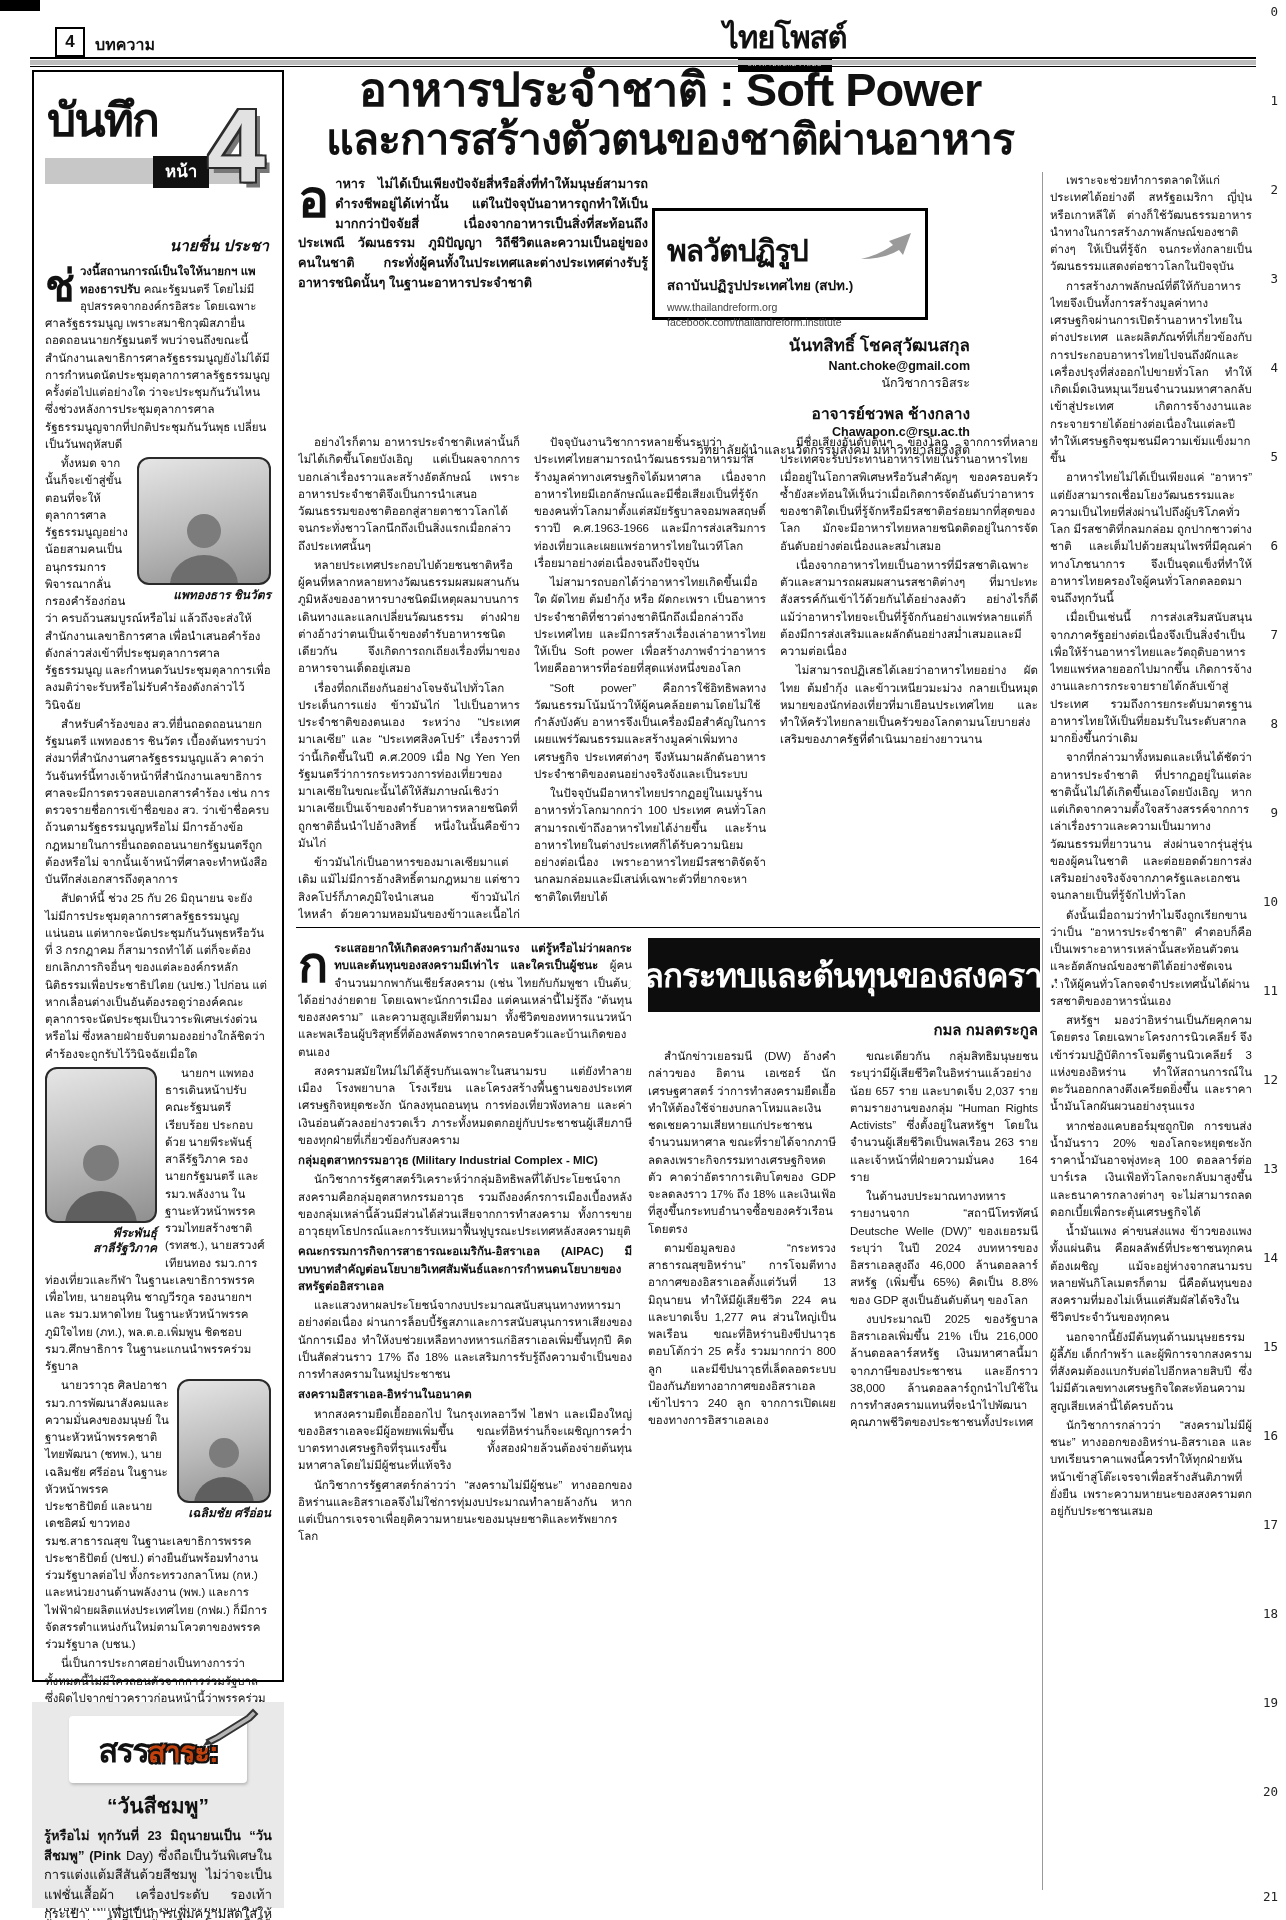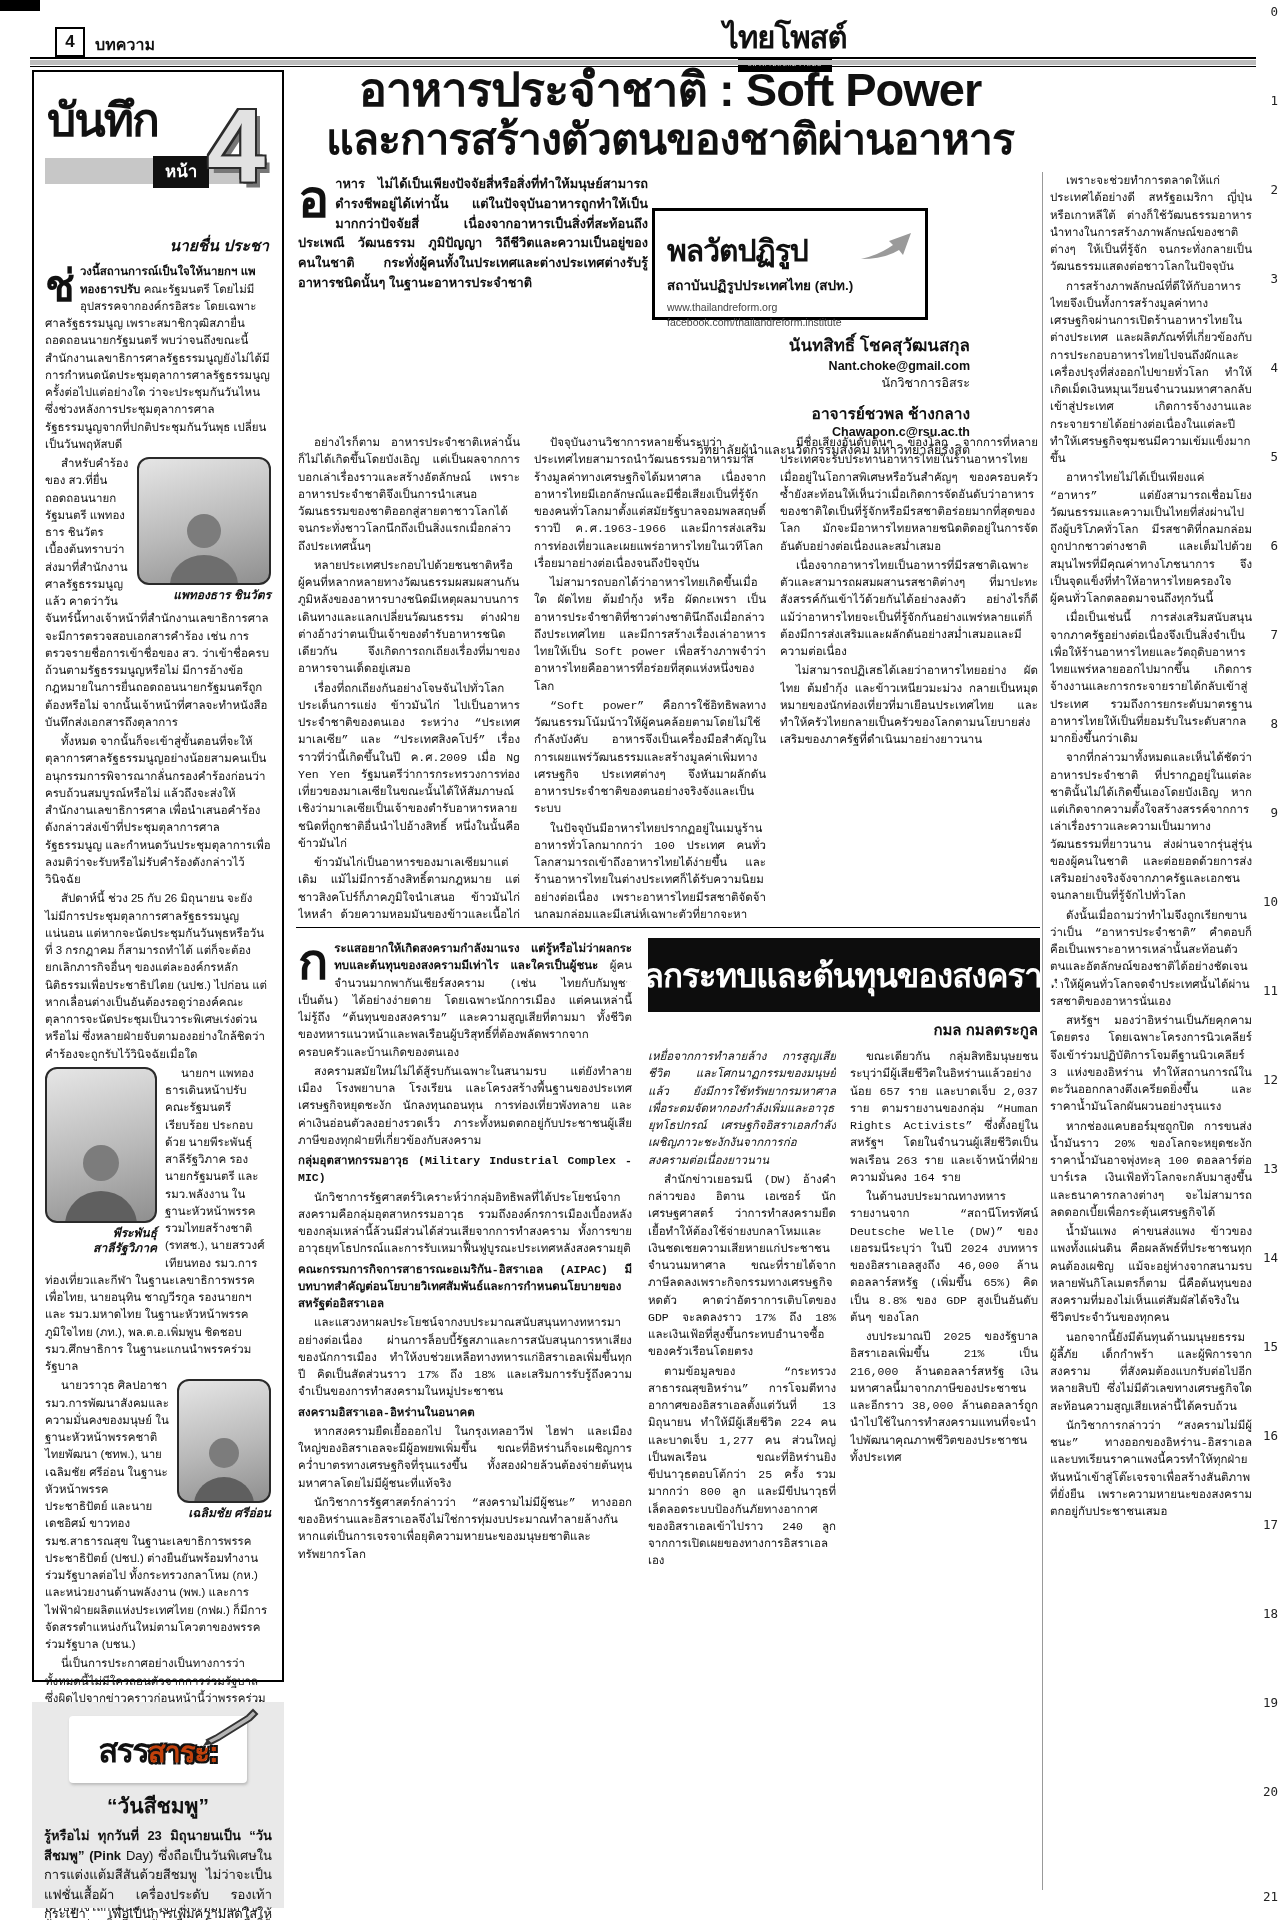--- a/index.html
+++ b/index.html
@@ -56,21 +56,21 @@
   .logobox-title{font-size:30px;font-weight:900;letter-spacing:-1px;display:inline-block;}
   .logobox-arrow{float:right;margin-top:2px;}
   .logobox-sub{font-size:13.5px;font-weight:bold;margin-top:0px;}
   .logobox-url{font-size:10.5px;color:#444;line-height:1.45;margin-top:4px;}
   .authors{left:640px;top:334px;width:330px;text-align:right;line-height:1.4;}
   .au-name1{font-size:17px;font-weight:900;}
   .au-email{font-size:12.5px;font-weight:bold;}
   .au-title{font-size:12.5px;}
   .au-name2{font-size:15.5px;font-weight:900;margin-top:10px;}
   .col{font-size:11.5px;line-height:1.5;overflow:hidden;}
-  .col p{margin:0 0 2px 0;text-indent:16px;font-family:Liberation Mono, monospace;}
+  .col p{margin:0 0 2px 0;text-indent:16px;}
   .a1c1{left:298px;top:434px;width:222px;height:488px;}
   .a1c2{left:534px;top:434px;width:232px;height:488px;}
   .a1c3{left:780px;top:434px;width:258px;height:488px;}
   .vrule{left:1042px;top:172px;width:1px;height:1718px;background:#999;}
   .rail{left:1050px;top:172px;width:202px;height:1718px;}
   .a-sep{left:296px;top:927px;width:744px;height:1px;background:#000;}
   
   .a2c1{left:298px;top:940px;width:334px;height:948px;}
   .banner{left:648px;top:938px;width:392px;height:74px;background:#0d0d0d;color:#fff;
           display:flex;align-items:center;justify-content:center;}
@@ -155,22 +155,22 @@
     <p class="noind"><span class="dropcap">ช่</span><span class="b">วงนี้สถานการณ์เป็นใจให้นายกฯ แพทองธารปรับ</span> <span>คณะรัฐมนตรี โดยไม่มีอุปสรรคจากองค์กรอิสระ โดยเฉพาะศาลรัฐธรรมนูญ เพราะสมาชิกวุฒิสภายื่นถอดถอนนายกรัฐมนตรี พบว่าจนถึงขณะนี้สำนักงานเลขาธิการศาลรัฐธรรมนูญยังไม่ได้มีการกำหนดนัดประชุมตุลาการศาลรัฐธรรมนูญครั้งต่อไปแต่อย่างใด ว่าจะประชุมกันวันไหน ซึ่งช่วงหลังการประชุมตุลาการศาลรัฐธรรมนูญจากที่ปกติประชุมกันวันพุธ เปลี่ยนเป็นวันพฤหัสบดี</span></p>
     <div class="ph-right">
       <div class="photo" style="width:130px;height:124px;">
         <svg width="92" height="84">
             <circle cx="46" cy="28" r="17" fill="#7c7c7c"></circle>
             <ellipse cx="46" cy="82" rx="34" ry="30" fill="#6e6e6e"></ellipse>
           </svg>
       </div>
       <div class="ph-cap">แพทองธาร ชินวัตร</div>
     </div>
+    <p>ทั้งหมด จากนั้นก็จะเข้าสู่ขั้นตอนที่จะให้ตุลาการศาลรัฐธรรมนูญอย่างน้อยสามคนเป็นอนุกรรมการพิจารณากลั่นกรองคำร้องก่อนว่า ครบถ้วนสมบูรณ์หรือไม่ แล้วถึงจะส่งให้สำนักงานเลขาธิการศาล เพื่อนำเสนอคำร้องดังกล่าวส่งเข้าที่ประชุมตุลาการศาลรัฐธรรมนูญ และกำหนดวันประชุมตุลาการเพื่อลงมติว่าจะรับหรือไม่รับคำร้องดังกล่าวไว้วินิจฉัย</p>
     <p>สำหรับคำร้องของ สว.ที่ยื่นถอดถอนนายกรัฐมนตรี แพทองธาร ชินวัตร เบื้องต้นทราบว่าส่งมาที่สำนักงานศาลรัฐธรรมนูญแล้ว คาดว่าวันจันทร์นี้ทางเจ้าหน้าที่สำนักงานเลขาธิการศาลจะมีการตรวจสอบเอกสารคำร้อง เช่น การตรวจรายชื่อการเข้าชื่อของ สว. ว่าเข้าชื่อครบถ้วนตามรัฐธรรมนูญหรือไม่ มีการอ้างข้อกฎหมายในการยื่นถอดถอนนายกรัฐมนตรีถูกต้องหรือไม่ จากนั้นเจ้าหน้าที่ศาลจะทำหนังสือบันทึกส่งเอกสารถึงตุลาการ</p>
-    <p>ทั้งหมด จากนั้นก็จะเข้าสู่ขั้นตอนที่จะให้ตุลาการศาลรัฐธรรมนูญอย่างน้อยสามคนเป็นอนุกรรมการพิจารณากลั่นกรองคำร้องก่อนว่า ครบถ้วนสมบูรณ์หรือไม่ แล้วถึงจะส่งให้สำนักงานเลขาธิการศาล เพื่อนำเสนอคำร้องดังกล่าวส่งเข้าที่ประชุมตุลาการศาลรัฐธรรมนูญ และกำหนดวันประชุมตุลาการเพื่อลงมติว่าจะรับหรือไม่รับคำร้องดังกล่าวไว้วินิจฉัย</p>
     <p>สัปดาห์นี้ ช่วง 25 กับ 26 มิถุนายน จะยังไม่มีการประชุมตุลาการศาลรัฐธรรมนูญแน่นอน แต่หากจะนัดประชุมกันวันพุธหรือวันที่ 3 กรกฎาคม ก็สามารถทำได้ แต่ก็จะต้องยกเลิกภารกิจอื่นๆ ของแต่ละองค์กรหลักนิติธรรมเพื่อประชาธิปไตย (นปช.) ไปก่อน แต่หากเลื่อนต่างเป็นอันต้องรอดูว่าองค์คณะตุลาการจะนัดประชุมเป็นวาระพิเศษเร่งด่วนหรือไม่ ซึ่งหลายฝ่ายจับตามองอย่างใกล้ชิดว่าคำร้องจะถูกรับไว้วินิจฉัยเมื่อใด</p>
     <div class="ph-left">
       <div class="photo" style="width:108px;height:152px;">
         <svg width="84" height="92">
             <circle cx="42" cy="30" r="18" fill="#7c7c7c"></circle>
             <ellipse cx="42" cy="92" rx="36" ry="34" fill="#5f5f5f"></ellipse>
           </svg>
       </div>
       <div class="ph-cap"><span>พีระพันธุ์</span><br><span>สาลีรัฐวิภาค</span></div>
     </div>
@@ -265,21 +265,20 @@
     <p>หากสงครามยืดเยื้อออกไป ในกรุงเทลอาวีฟ ไฮฟา และเมืองใหญ่ของอิสราเอลจะมีผู้อพยพเพิ่มขึ้น ขณะที่อิหร่านก็จะเผชิญการคว่ำบาตรทางเศรษฐกิจที่รุนแรงขึ้น ทั้งสองฝ่ายล้วนต้องจ่ายต้นทุนมหาศาลโดยไม่มีผู้ชนะที่แท้จริง</p>
     <p>นักวิชาการรัฐศาสตร์กล่าวว่า “สงครามไม่มีผู้ชนะ” ทางออกของอิหร่านและอิสราเอลจึงไม่ใช่การทุ่มงบประมาณทำลายล้างกัน หากแต่เป็นการเจรจาเพื่อยุติความหายนะของมนุษยชาติและทรัพยากรโลก</p>
   </div>
 
   <div class="abs banner">
     <span class="banner-text">ผลกระทบและต้นทุนของสงคราม</span>
   </div>
   <div class="abs a2-author">กมล กมลตระกูล</div>
 
   <div class="abs col just a2c2">
-    <p class="i" style="text-indent:0;">เหยื่อจากการทำลายล้าง การสูญเสียชีวิต และโศกนาฏกรรมของมนุษย์แล้ว ยังมีการใช้ทรัพยากรมหาศาลเพื่อระดมจัดหากองกำลังเพิ่มและอาวุธยุทโธปกรณ์ เศรษฐกิจอิสราเอลกำลังเผชิญภาวะชะงักงันจากการก่อสงครามต่อเนื่องยาวนาน</p>
     <p>สำนักข่าวเยอรมนี (DW) อ้างคำกล่าวของ อิตาน เอเซอร์ นักเศรษฐศาสตร์ ว่าการทำสงครามยืดเยื้อทำให้ต้องใช้จ่ายงบกลาโหมและเงินชดเชยความเสียหายแก่ประชาชนจำนวนมหาศาล ขณะที่รายได้จากภาษีลดลงเพราะกิจกรรมทางเศรษฐกิจหดตัว คาดว่าอัตราการเติบโตของ GDP จะลดลงราว 17% ถึง 18% และเงินเฟ้อที่สูงขึ้นกระทบอำนาจซื้อของครัวเรือนโดยตรง</p>
     <p>ตามข้อมูลของ “กระทรวงสาธารณสุขอิหร่าน” การโจมตีทางอากาศของอิสราเอลตั้งแต่วันที่ 13 มิถุนายน ทำให้มีผู้เสียชีวิต 224 คน และบาดเจ็บ 1,277 คน ส่วนใหญ่เป็นพลเรือน ขณะที่อิหร่านยิงขีปนาวุธตอบโต้กว่า 25 ครั้ง รวมมากกว่า 800 ลูก และมีขีปนาวุธที่เล็ดลอดระบบป้องกันภัยทางอากาศของอิสราเอลเข้าไปราว 240 ลูก จากการเปิดเผยของทางการอิสราเอลเอง</p>
   </div>
   <div class="abs col just a2c3">
     <p>ขณะเดียวกัน กลุ่มสิทธิมนุษยชนระบุว่ามีผู้เสียชีวิตในอิหร่านแล้วอย่างน้อย 657 ราย และบาดเจ็บ 2,037 ราย ตามรายงานของกลุ่ม “Human Rights Activists” ซึ่งตั้งอยู่ในสหรัฐฯ โดยในจำนวนผู้เสียชีวิตเป็นพลเรือน 263 ราย และเจ้าหน้าที่ฝ่ายความมั่นคง 164 ราย</p>
     <p>ในด้านงบประมาณทางทหาร รายงานจาก “สถานีโทรทัศน์ Deutsche Welle (DW)” ของเยอรมนีระบุว่า ในปี 2024 งบทหารของอิสราเอลสูงถึง 46,000 ล้านดอลลาร์สหรัฐ (เพิ่มขึ้น 65%) คิดเป็น 8.8% ของ GDP สูงเป็นอันดับต้นๆ ของโลก</p>
     <p>งบประมาณปี 2025 ของรัฐบาลอิสราเอลเพิ่มขึ้น 21% เป็น 216,000 ล้านดอลลาร์สหรัฐ เงินมหาศาลนี้มาจากภาษีของประชาชน และอีกราว 38,000 ล้านดอลลาร์ถูกนำไปใช้ในการทำสงครามแทนที่จะนำไปพัฒนาคุณภาพชีวิตของประชาชนทั้งประเทศ</p>
   </div>
 
   <div class="abs sansara">

